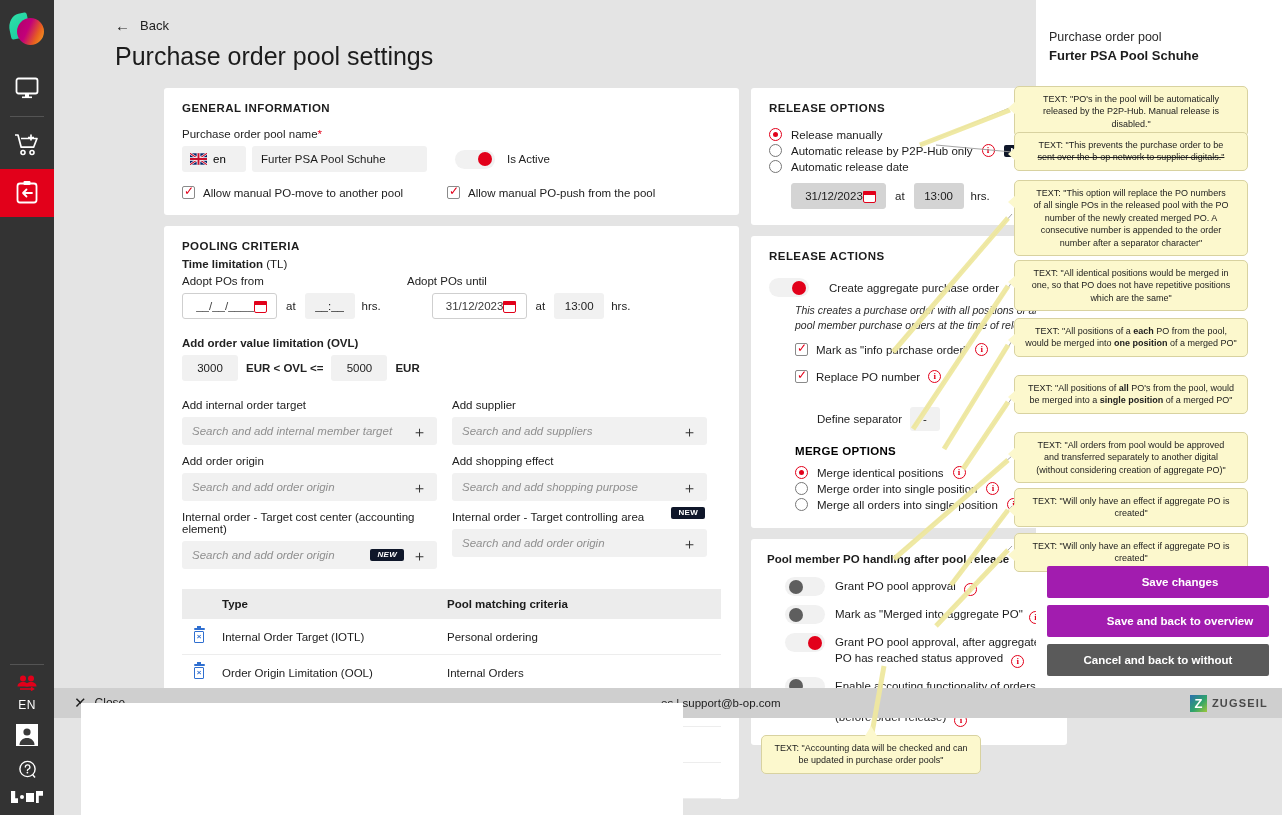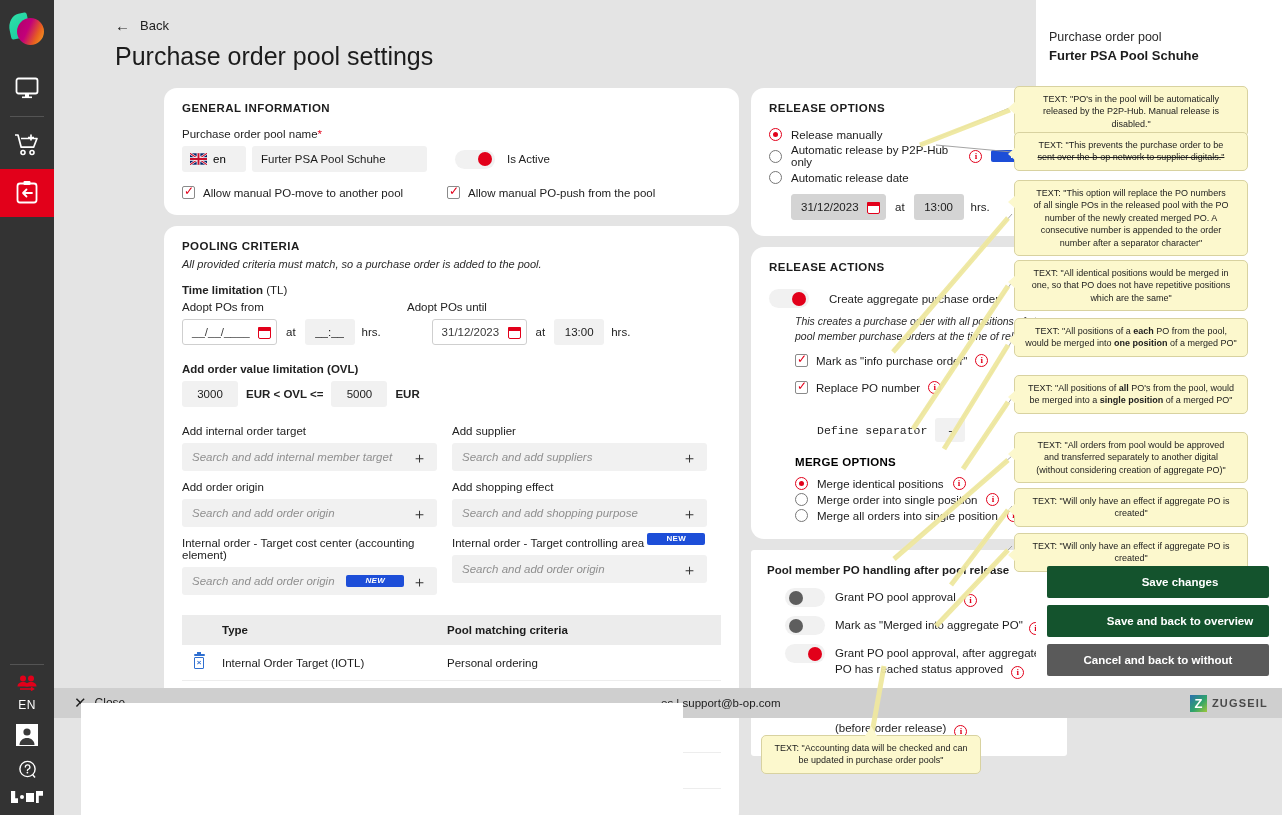--- a/index.html
+++ b/index.html
@@ -57,21 +57,21 @@
     background: #e4e4e4; padding: 18px 0 0 61px;
   }
   .back-row { display: flex; align-items: center; gap: 10px; color: #222; font-size: 13px; }
   .back-arrow { font-size: 15px; line-height: 1; }
   .page-title { font-size: 25px; color: #1c1c1c; margin-top: 9px; font-weight: 400; }
 
   
   .col-left { position: absolute; left: 110px; top: 88px; width: 575px; }
   .col-mid  { position: absolute; left: 697px; top: 88px; width: 316px; }
 
-  .card { background: #ffffff; border-radius: 13px; margin-bottom: 11px; }
+  .card { background: #ffffff; border-radius: 3px; margin-bottom: 11px; }
   .card.pad { padding: 14px 18px 16px 18px; }
 
   .sec-title {
     font-size: 11.5px; font-weight: bold; letter-spacing: .45px; color: #1c1c1c;
     text-transform: uppercase; margin-bottom: 14px;
   }
   .sub-italic { font-size: 11px; font-style: italic; color: #2a2a2a; margin: -8px 0 14px 0; }
   .lbl { font-size: 11.5px; color: #222; }
   .lbl .req { color: #e2001a; }
   .bold { font-weight: bold; }
@@ -120,28 +120,28 @@
   .rd.on::after { content:""; position:absolute; left:3px; top:3px; width:5px; height:5px; border-radius:50%; background:#e2001a; }
   .rd-row { display:flex; align-items:center; gap: 9px; font-size: 11.5px; color:#1c1c1c; margin-bottom: 3px; }
 
   
   .info {
     width: 13px; height: 13px; border-radius: 50%; border: 1.2px solid #e2001a;
     color: #e2001a; font-size: 9px; font-weight: bold; line-height: 11px; text-align: center;
     font-family: "Liberation Serif", serif; flex: none;
   }
   .newbadge {
-    background: #1d4ed8; color: #fff; font-size: 8px; font-weight: bold; letter-spacing: .3px;
-    padding: 2px 19px; border-radius: 2px; line-height: 1;
+    background: #0f172a; color: #fff; font-size: 8px; font-weight: bold; letter-spacing: .3px;
+    padding: 2px 7px; border-radius: 2px; line-height: 1;
   }
 
   
   .datefield {
     background: #fff; border: 1px solid #cfcfcf; border-radius: 3px; height: 26px;
-    display: flex; align-items: center; justify-content: space-between;
+    display: flex; align-items: center; justify-content: center;
     padding: 0 5px 0 9px; font-size: 11.5px; color: #3a3a3a; width: 95px;
   }
   .datefield.grey { background: #d4d4d4; border-color: #d4d4d4; color:#1c1c1c; }
   .cal { width: 13px; height: 13px; position: relative; flex:none; }
   .cal .cbody { position:absolute; inset: 1px 0 0 0; border: 1.6px solid #e2001a; border-radius: 2px; background:#fff; }
   .cal .ctop { position:absolute; left:0; top:1px; width:100%; height:4px; background:#e2001a; border-radius:1px 1px 0 0; }
   .tiny { background:#f1f1f1; border-radius:3px; height:26px; min-width:50px; display:flex; align-items:center; justify-content:center; font-size:11.5px; color:#1c1c1c; padding: 0 9px;}
   .tiny.grey { background:#d4d4d4; }
 
   .plusfield {
@@ -182,21 +182,21 @@
     position: absolute; right: 0; top: 0; width: 246px; height: 688px;
     background: #ffffff; z-index: 30; padding: 30px 20px 0 13px;
   }
   .rp-kicker { font-size: 12.5px; color: #2a2a2a; }
   .rp-name { font-size: 13px; font-weight: bold; color: #1c1c1c; margin-top: 4px; }
   .btn {
     width: 222px; height: 32px; border: none; border-radius: 2px; color: #fff;
     font-family: "Liberation Sans", sans-serif; font-size: 11.5px; font-weight: bold;
     display:flex; align-items:center; justify-content:center; margin-bottom: 7px; cursor: pointer;
   }
-  .btn.red { background: #14532d; padding-left: 44px; }
+  .btn.red { background: #a21caf; padding-left: 44px; }
   .btn.grey { background: #5a5a5a; }
   .btn-stack { position: absolute; left: 1047px; top: 566px; z-index: 60; }
 
   
   .footer {
     position: absolute; left: 54px; top: 688px; right: 0; height: 30px;
     background: #cfcfcf; display:flex; align-items:center; justify-content:space-between;
     padding: 0 14px 0 0; z-index: 20;
   }
   .footer-txt { font-size: 11.5px; color:#1c1c1c; margin-left: 607px; }
@@ -355,21 +355,20 @@
           </div>
           <div class="cb-row">
             <span class="cb on"></span>
             <span>Allow manual PO-push from the pool</span>
           </div>
         </div>
       </div>
 
       <div class="card pad" style="padding-bottom:0;">
         <div class="sec-title" style="margin-bottom:6px;">POOLING CRITERIA</div>
-        <div class="sub-italic" style="margin:0 0 14px 0;">All provided criteria must match, so a purchase order is added to the pool.</div>
 
         <div class="lbl">
           <span class="bold">Time limitation</span>
           <span>(TL)</span>
         </div>
 
         <div class="row" style="margin-top:5px;">
           <div class="lbl" style="width:225px;">Adopt POs from</div>
           <div class="lbl">Adopt POs until</div>
         </div>
@@ -565,21 +564,21 @@
           <span>Mark as "info purchase order"</span>
           <span class="info">i</span>
         </div>
 
         <div class="cb-row indent" style="margin-bottom:24px;">
           <span class="cb on"></span>
           <span>Replace PO number</span>
           <span class="info">i</span>
         </div>
 
-        <div class="row gap8" style="margin-left:48px;font-family:Liberation Mono, monospace;">
+        <div class="row gap8" style="margin-left:48px;">
           <span class="lbl">Define separator</span>
           <div class="tiny" style="min-width:30px; height:24px;">
             <span>-</span>
           </div>
         </div>
 
         <div class="merge-title">MERGE OPTIONS</div>
 
         <div class="rd-row indent">
           <span class="rd on"></span>

